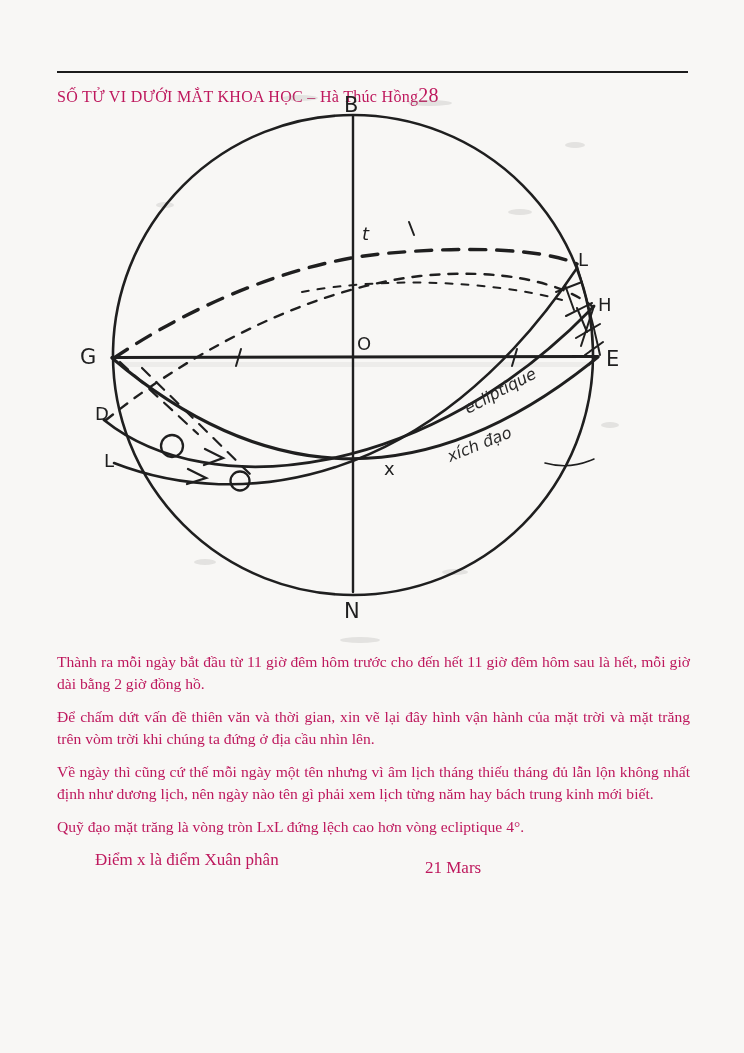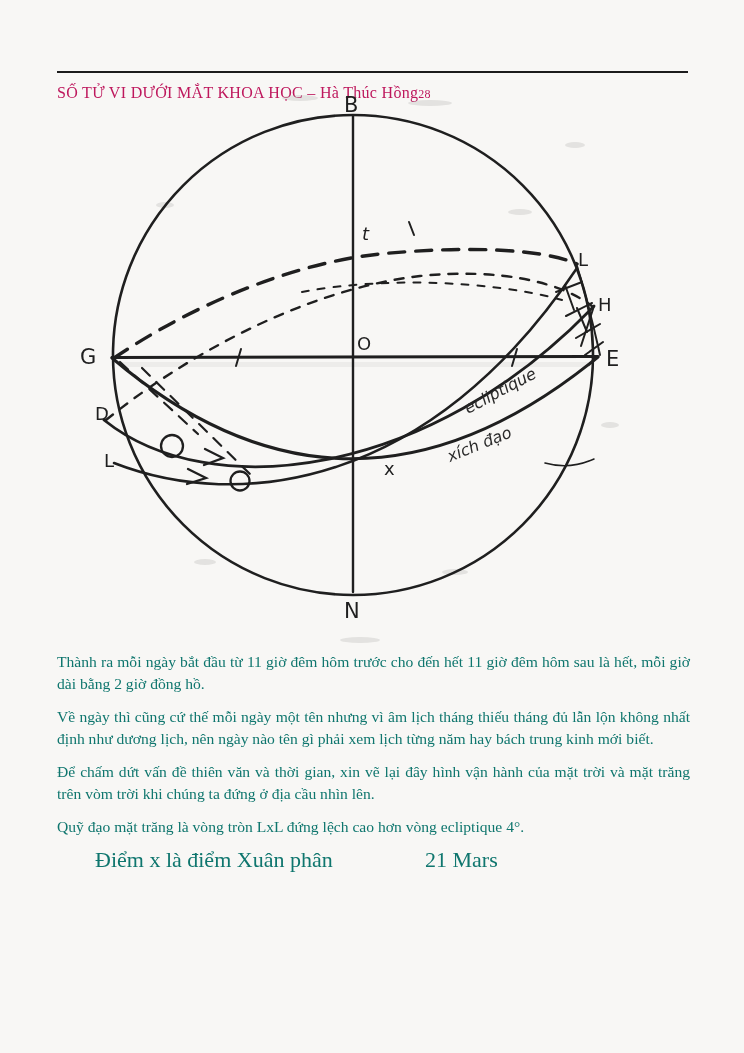--- a/index.html
+++ b/index.html
@@ -15,42 +15,42 @@
     overflow:hidden;
     color:#1a1a1a;
   }
   
   .header{
     position:absolute;left:57px;right:57px;top:44px;
     display:flex;justify-content:flex-start;align-items:baseline;
     font-size:16px;letter-spacing:.3px;color:#be185d;margin-top:40px;
   }
   .header .title{font-weight:400;}
-  .header .pageno{font-size:12px;}
+  .header .pageno{font-size:20px;}
   .header-rule{
     position:absolute;left:57px;right:56px;top:71px;height:2px;
     background:#1c1c1c;
   }
   
   .diagram{position:absolute;left:0;top:0;}
   svg text{font-family:"DejaVu Sans", sans-serif;fill:#1f1f1f;}
   .lbl{font-size:21px;}
   .lbl-sm{font-size:18px;}
   .hand{font-family:"DejaVu Sans", sans-serif;font-style:italic;font-size:16px;fill:#2a2a2a;}
   
   .body-text{
     position:absolute;left:57px;top:651px;width:633px;
-    font-size:15.6px;line-height:22px;text-align:justify;color:#0f766e;
+    font-size:15.6px;line-height:22px;text-align:justify;color:#be185d;
   }
   .body-text p{margin:0 0 11px 0;}
   .caption-line{
-    position:relative;height:24px;margin-top:4px;font-size:22px;
+    position:relative;height:24px;margin-top:4px;font-size:17px;
   }
   .caption-line .cap-left{position:absolute;left:38px;}
-  .caption-line .cap-right{position:absolute;left:368px;}
+  .caption-line .cap-right{position:absolute;left:368px;margin-top:8px;}
 </style>
 </head>
 <body>
 
 <div class="page">
 
   <div class="header">
     <span class="title">SỐ TỬ VI DƯỚI MẮT KHOA HỌC – Hà Thúc Hồng</span>
     <span class="pageno">28</span>
   </div>
@@ -124,22 +124,22 @@
         <text class="lbl" x="344" y="618">N</text>
       </g>
 
       <text class="hand" x="468" y="414" transform="rotate(-28 468 414)">ecliptique</text>
       <text class="hand" x="450" y="462" transform="rotate(-22 450 462)">xích đạo</text>
     </svg>
   </div>
 
   <div class="body-text">
     <p>Thành ra mỗi ngày bắt đầu từ 11 giờ đêm hôm trước cho đến hết 11 giờ đêm hôm sau là hết, mỗi giờ dài bằng 2 giờ đồng hồ.</p>
+    <p>Để chấm dứt vấn đề thiên văn và thời gian, xin vẽ lại đây hình vận hành của mặt trời và mặt trăng trên vòm trời khi chúng ta đứng ở địa cầu nhìn lên.</p>
     <p>Về ngày thì cũng cứ thế mỗi ngày một tên nhưng vì âm lịch tháng thiếu tháng đủ lẫn lộn không nhất định như dương lịch, nên ngày nào tên gì phải xem lịch từng năm hay bách trung kinh mới biết.</p>
-    <p>Để chấm dứt vấn đề thiên văn và thời gian, xin vẽ lại đây hình vận hành của mặt trời và mặt trăng trên vòm trời khi chúng ta đứng ở địa cầu nhìn lên.</p>
     <p>Quỹ đạo mặt trăng là vòng tròn LxL đứng lệch cao hơn vòng ecliptique 4°.</p>
     <div class="caption-line">
       <span class="cap-left">Điểm x là điểm Xuân phân</span>
       <span class="cap-right">21 Mars</span>
     </div>
   </div>
 
 </div>
 
 </body></html>

